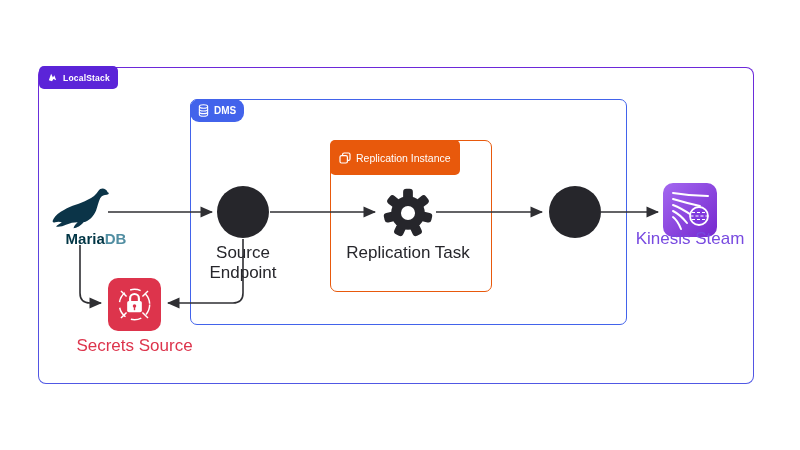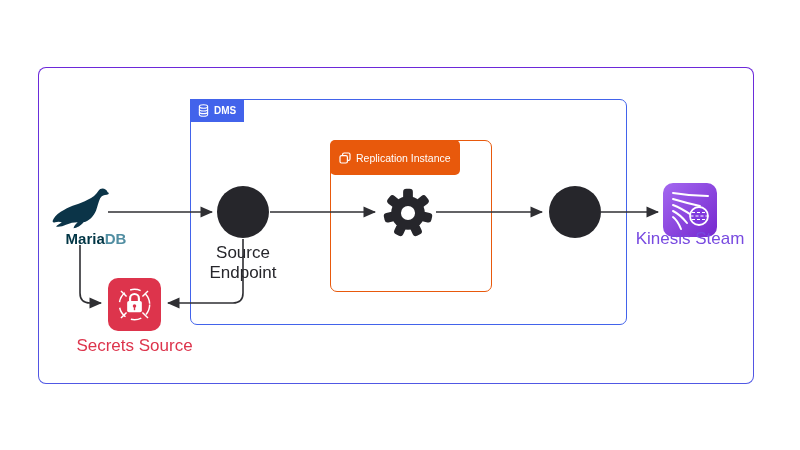--- a/index.html
+++ b/index.html
@@ -15,21 +15,21 @@
     border:1.5px solid #4263eb;border-radius:7px;background:transparent;}
   .ri-box{position:absolute;left:330px;top:140px;width:160px;height:150px;
     border:1.5px solid #e8590c;border-radius:7px;background:transparent;}
 
   
   .badge{position:absolute;display:inline-flex;align-items:center;gap:5px;
     color:#fff;box-sizing:border-box;white-space:nowrap;}
   .badge-localstack{left:39px;top:66px;height:23px;padding:0 8px;
     background:#5b24d8;border-radius:5px;font-size:8.5px;font-weight:700;letter-spacing:.2px;}
   .badge-dms{left:190px;top:99px;height:23px;padding:8px 8px;
-    background:#4263eb;border-radius:0;font-size:10px;font-weight:700;justify-content:flex-end;}
+    background:#4263eb;border-radius:9px;font-size:10px;font-weight:700;justify-content:flex-end;}
   .badge-ri{left:330px;top:140px;height:35px;padding:0 9px;
     background:#e8590c;border-radius:5px;font-size:10.5px;font-weight:400;}
 
   
   .connectors{position:absolute;left:0;top:0;width:800px;height:450px;}
 
   
   .node-circle{position:absolute;width:52px;height:52px;border-radius:50%;background:#26262b;}
   .src-circle{left:217px;top:186px;}
   .tgt-circle{left:549px;top:186px;}
@@ -68,20 +68,26 @@
       </marker>
     </defs>
     <path d="M108 212 H212" stroke="#2f2f33" stroke-width="1.6" marker-end="url(#ah)"></path>
     <path d="M270 212 H375" stroke="#2f2f33" stroke-width="1.6" marker-end="url(#ah)"></path>
     <path d="M436 212 H542" stroke="#2f2f33" stroke-width="1.6" marker-end="url(#ah)"></path>
     <path d="M601 212 H658" stroke="#2f2f33" stroke-width="1.6" marker-end="url(#ah)"></path>
     <path d="M80 245 V293 Q80 303 90 303 H101" stroke="#2f2f33" stroke-width="1.6" marker-end="url(#ah)"></path>
     <path d="M243 239 V293 Q243 303 233 303 H168" stroke="#2f2f33" stroke-width="1.6" marker-end="url(#ah)"></path>
   </svg>
 
+  <div class="badge badge-localstack">
+    <svg width="11" height="11" viewBox="0 0 12 12">
+      <path d="M2 9 L4.5 2 L6.5 6 L8 3.5 L10 9 L7 7.5 L5.5 10 Z" fill="#ffffff"></path>
+    </svg>
+    <span>LocalStack</span>
+  </div>
 
   <div class="badge badge-dms">
     <svg width="11" height="13" viewBox="0 0 12 14">
       <ellipse cx="6" cy="2.6" rx="4.5" ry="1.9" stroke="#fff" stroke-width="1.2" fill="none"></ellipse>
       <path d="M1.5 2.6 V11.4 A4.5 1.9 0 0 0 10.5 11.4 V2.6" stroke="#fff" stroke-width="1.2" fill="none"></path>
       <path d="M1.5 5.6 A4.5 1.9 0 0 0 10.5 5.6" stroke="#fff" stroke-width="1.2" fill="none"></path>
       <path d="M1.5 8.5 A4.5 1.9 0 0 0 10.5 8.5" stroke="#fff" stroke-width="1.2" fill="none"></path>
     </svg>
     <span>DMS</span>
   </div>
@@ -117,20 +123,21 @@
         <rect x="19.5" y="1.5" width="9" height="10" rx="3" transform="rotate(102.9 24 24)"></rect>
         <rect x="19.5" y="1.5" width="9" height="10" rx="3" transform="rotate(154.3 24 24)"></rect>
         <rect x="19.5" y="1.5" width="9" height="10" rx="3" transform="rotate(205.7 24 24)"></rect>
         <rect x="19.5" y="1.5" width="9" height="10" rx="3" transform="rotate(257.1 24 24)"></rect>
         <rect x="19.5" y="1.5" width="9" height="10" rx="3" transform="rotate(308.6 24 24)"></rect>
         <circle cx="24" cy="24" r="15.5"></circle>
       </g>
       <circle cx="24" cy="24" r="6.5" fill="#ffffff"></circle>
     </svg>
   </div>
+  <div class="label label-task">Replication Task</div>
 
   <div class="node-circle tgt-circle"></div>
 
   <div class="kinesis-icon">
     <svg width="48" height="48" viewBox="0 0 48 48">
       <g stroke="#ffffff" stroke-width="2" stroke-linecap="round" fill="none">
         <path d="M7 7 C19 9 29 10 42 10"></path>
         <path d="M7 13 C17 16 25 18 34 20"></path>
         <path d="M7 19 C15 22 21 26 27 30"></path>
         <path d="M7 25 C13 28 17 32 21 37"></path>

